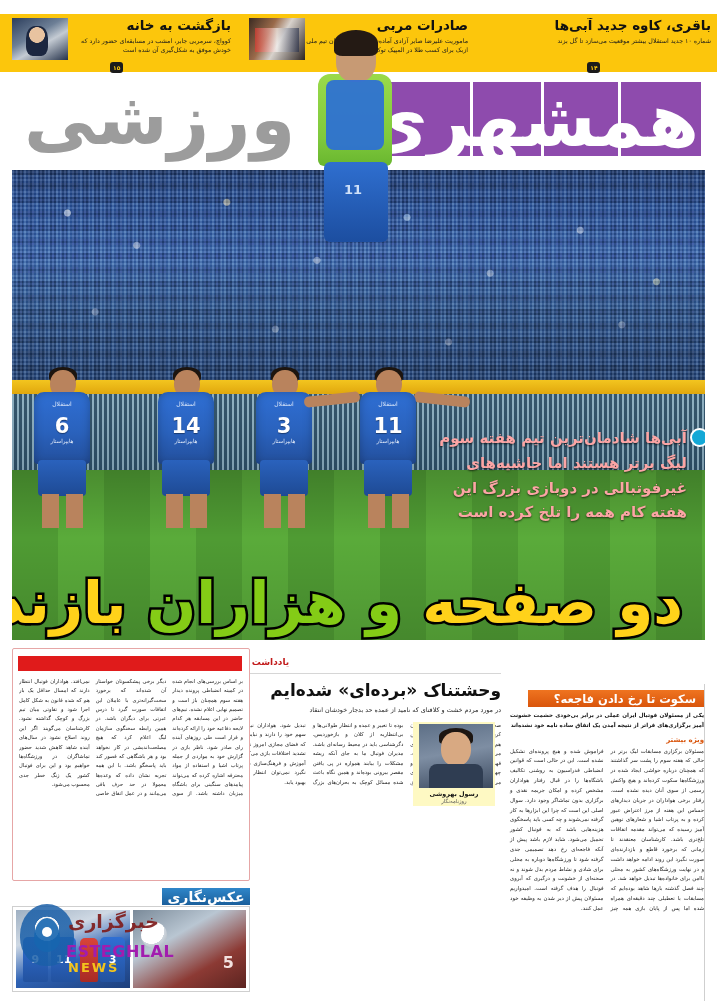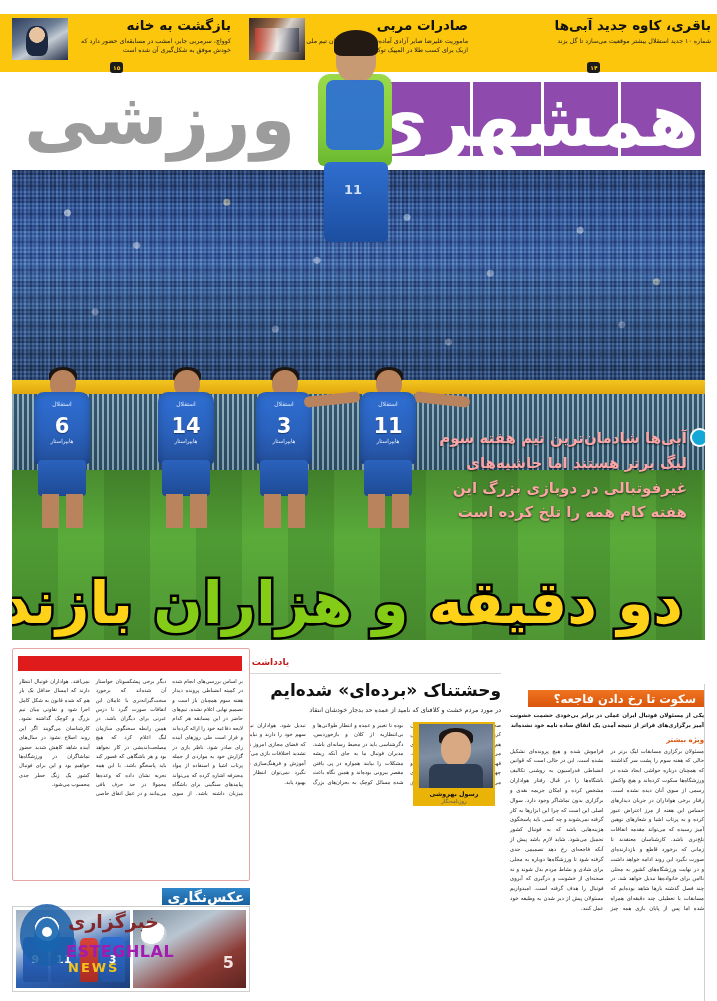--- a/index.html
+++ b/index.html
@@ -108,21 +108,21 @@
   .or-body{margin-top:3px;font-size:5.4px;line-height:1.82;color:#1a1a1a;text-align:justify;direction:rtl;column-count:2;column-gap:7px;height:262px;overflow:hidden;padding-left:4px;}
 
   .col-mid{position:absolute;right:204px;top:0;width:286px;height:345px;}
   .note-row{display:flex;flex-direction:row-reverse;align-items:center;justify-content:flex-start;gap:5px;border-bottom:1px solid #d6d6d6;padding-bottom:3px;margin-top:6px;}
   .note-icon{width:14px;height:14px;background:#f5d000;border:1px solid #8a7a00;position:relative;flex:0 0 auto;}
   .note-icon:after{content:"";position:absolute;left:3px;top:3px;width:8px;height:8px;border-left:2px solid #5a4e00;border-bottom:2px solid #5a4e00;transform:rotate(-45deg);}
   .note-label{font-size:9px;color:#c21a1a;font-weight:bold;direction:rtl;}
   .mid-title{margin-top:6px;font-size:17px;font-weight:bold;color:#111;text-align:right;direction:rtl;line-height:1.25;}
   .mid-sub{margin-top:4px;font-size:6.4px;color:#222;text-align:right;direction:rtl;line-height:1.6;}
   .mid-body{margin-top:5px;font-size:5.3px;line-height:1.8;color:#1a1a1a;text-align:justify;direction:rtl;column-count:3;column-gap:7px;height:168px;overflow:hidden;}
-  .author{position:absolute;right:6px;top:74px;width:78px;z-index:4;background:#eab308;padding:2px;}
+  .author{position:absolute;right:6px;top:74px;width:78px;z-index:4;background:#fef9c3;padding:2px;}
   .author-photo{width:74px;height:64px;background:linear-gradient(170deg,#5d6f86 0%,#7e8ea3 45%,#3d4b60 100%);position:relative;overflow:hidden;}
   .author-photo .ah{position:absolute;left:22px;top:8px;width:30px;height:34px;border-radius:46%;background:#d8a982;}
   .author-photo .ahr{position:absolute;left:20px;top:4px;width:34px;height:17px;border-radius:50% 50% 25% 25%;background:#1d1612;}
   .author-photo .ab{position:absolute;left:10px;top:40px;width:54px;height:26px;background:#2f3d52;border-radius:8px 8px 0 0;}
   .author-name{margin-top:2px;text-align:center;font-size:6.4px;font-weight:bold;color:#111;direction:rtl;}
   .author-role{text-align:center;font-size:5.4px;color:#555;direction:rtl;}
 
   .col-left{position:absolute;left:0;top:0;width:238px;height:345px;}
   .red-panel{width:238px;height:233px;border:1px solid #e6a6a6;box-sizing:border-box;border-radius:2px;padding:0;position:relative;overflow:hidden;background:#fff;}
   .red-bar{position:absolute;right:7px;top:7px;width:224px;height:15px;background:#e01b1b;}
@@ -262,21 +262,21 @@
       <div class="num">11</div>
       <div class="sponsor">هایپراستار</div>
       <div class="shorts"></div>
       <div class="legL"></div>
       <div class="legR"></div>
     </div>
 
     <div class="deck-dot"></div>
     <div class="deck">آبی‌ها شادمان‌ترین تیم هفته سوم لیگ برتر هستند اما حاشیه‌های غیرفوتبالی در دوبازی بزرگ این هفته کام همه را تلخ کرده است</div>
 
-    <div class="bigtitle"><span>دو دقیقه</span><span class="w"> و هزاران </span><span>بازنده</span></div>
+    <div class="bigtitle"><span>دو صفحه</span><span class="w"> و هزاران </span><span>بازنده</span></div>
   </div>
 
   <div class="lower">
 
     <div class="col-right">
       <div class="or-head">
         <span>سکوت تا رخ دادن فاجعه؟</span>
       </div>
       <div class="or-lead">یکی از مسئولان فوتبال ایران عملی در برابر بی‌خودی حشمت خشونت آمیز برگزاری‌های فراتر از نتیجه آمدن یک اتفاق ساده نامه خود نشده‌اند</div>
       <div class="or-label">ویژه بیشتر</div>

